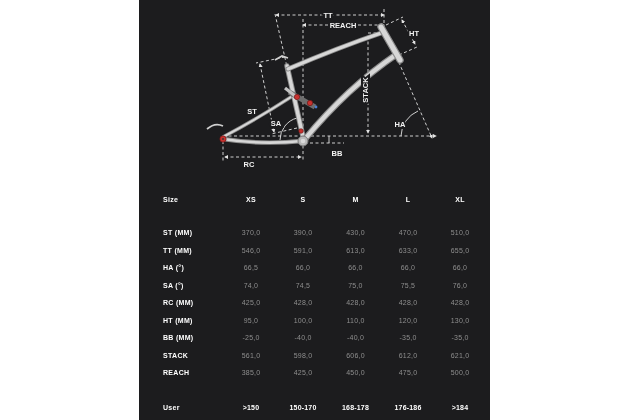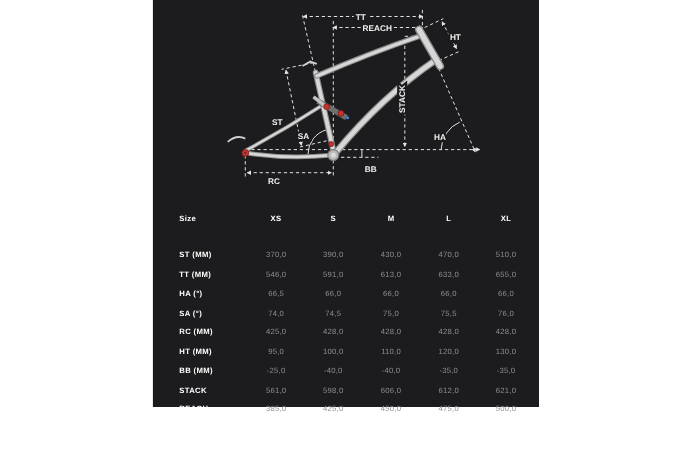--- a/index.html
+++ b/index.html
@@ -1,18 +1,18 @@
 <!DOCTYPE html>
 <html><head>
 <meta charset="utf-8">
 <style>
   html,body{margin:0;padding:0;}
   body{width:630px;height:420px;background:#ffffff;font-family:"Liberation Sans",sans-serif;position:relative;overflow:hidden;}
   .stage{position:absolute;left:0;top:0;width:630px;height:420px;}
-  .panel{position:absolute;left:139px;top:0;width:351px;height:370px;background:#1c1c1e;}
+  .panel{position:absolute;left:139px;top:0;width:351px;height:420px;background:#1c1c1e;}
   svg.diagram{position:absolute;left:0;top:0;width:351px;height:195px;display:block;}
   .geo-table{position:absolute;left:0;top:190px;width:351px;}
   .g-row{display:grid;grid-template-columns:62px 52px 52px 53px 52px 52px;padding-left:24px;align-items:center;}
   .g-head{height:18px;}
   .rows{margin-top:16px;}
   .rows .g-row{height:17.5px;}
   .g-user{margin-top:17px;height:18px;}
   .hdr{font-size:7px;font-weight:bold;color:#ffffff;text-align:center;letter-spacing:.3px;}
   .hdr.first,.lab{text-align:left;}
   .lab{font-size:7px;font-weight:bold;color:#ffffff;letter-spacing:.3px;}

